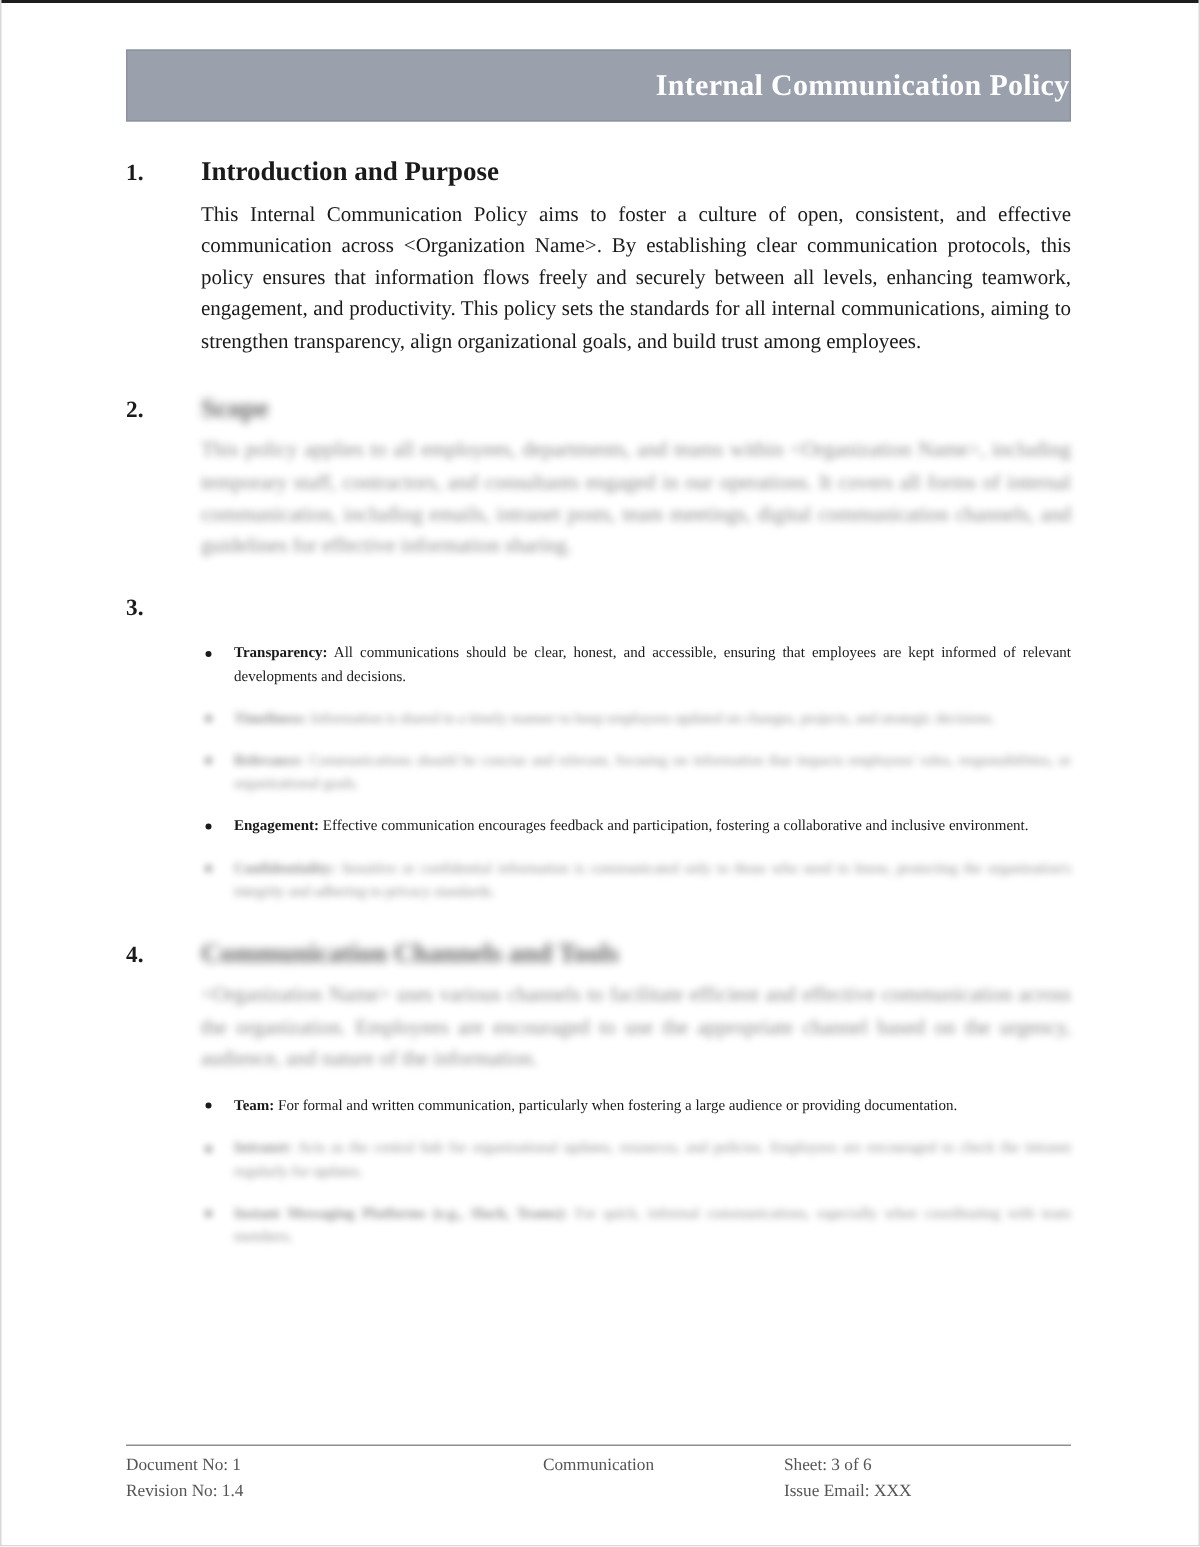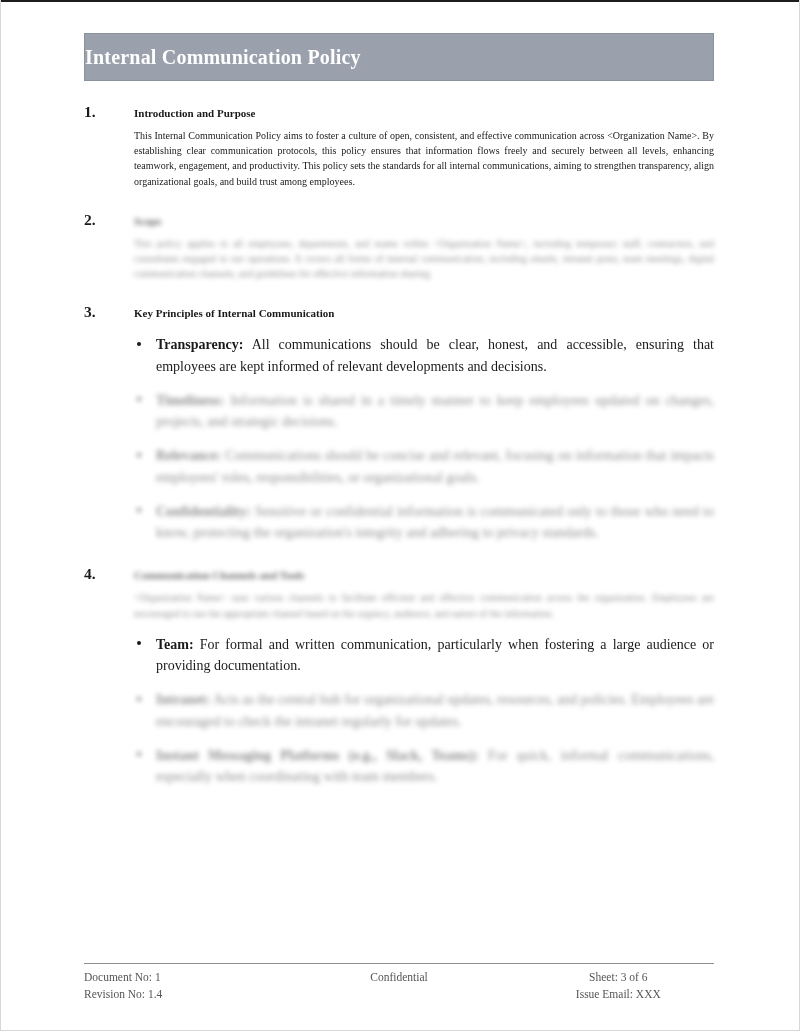--- a/index.html
+++ b/index.html
@@ -57,21 +57,21 @@
   }
 
   
   .title-banner {
     margin-top: 33px;
     height: 48px;
     background: #9aa1ad;
     border: 1px solid #8b93a0;
     display: flex;
     align-items: center;
-    justify-content: flex-start;
+    justify-content: flex-end;
     box-sizing: border-box;
   }
   .title-banner .title-text {
     color: #ffffff;
     font-size: 20px;
     font-weight: bold;
     letter-spacing: 0.2px;
   }
 
   
@@ -83,45 +83,45 @@
     display: flex;
     align-items: baseline;
   }
   .section-num {
     width: 50px;
     flex: 0 0 50px;
     font-size: 15.5px;
     font-weight: bold;
   }
   .section-heading {
-    font-size: 11px;
+    font-size: 18px;
     font-weight: bold;
     line-height: 1.25;
   }
 
   .section-body {
     margin-left: 50px;
     margin-top: 7px;
-    font-size: 10px;
+    font-size: 14px;
     line-height: 1.52;
     text-align: justify;
   }
 
   
   .bullet-list {
     margin: 0;
     padding: 0;
     list-style: none;
     margin-left: 50px;
   }
   .bullet-item {
     position: relative;
     padding-left: 22px;
     margin-top: 13px;
-    font-size: 14px;
+    font-size: 10px;
     line-height: 1.52;
     text-align: justify;
   }
   .bullet-item .dot {
     position: absolute;
     left: 3px;
     top: 0.52em;
     width: 4px;
     height: 4px;
     background: #1a1a1a;
@@ -158,21 +158,21 @@
     line-height: 1.5;
   }
   .footer-row {
     display: flex;
     justify-content: space-between;
     align-items: flex-start;
     gap: 25px;
   }
   .footer-col-left { text-align: left; width: 33%; }
   .footer-col-mid  { text-align: center; width: 34%; }
-  .footer-col-right{ text-align: center; width: 33%; }
+  .footer-col-right{ text-align: left; width: 33%; }
 </style>
 </head>
 <body>
 
 <div class="page">
   <div class="page-top-rule"></div>
   <div class="page-edge-left"></div>
   <div class="page-edge-right"></div>
   <div class="page-edge-bottom"></div>
 
@@ -194,34 +194,37 @@
       <div class="section-row">
         <div class="section-num">2.</div>
         <div class="section-heading blurred-strong">Scope</div>
       </div>
       <div class="section-body blurred">This policy applies to all employees, departments, and teams within &lt;Organization Name&gt;, including temporary staff, contractors, and consultants engaged in our operations. It covers all forms of internal communication, including emails, intranet posts, team meetings, digital communication channels, and guidelines for effective information sharing.</div>
     </div>
 
     <div class="section">
       <div class="section-row">
         <div class="section-num">3.</div>
-        <div class="section-heading">Key Principles of Internal Communication</div>
       </div>
       <ul class="bullet-list">
         <li class="bullet-item">
           <span class="dot"></span>
           <span class="term">Transparency:</span><span> All communications should be clear, honest, and accessible, ensuring that employees are kept informed of relevant developments and decisions.</span>
         </li>
         <li class="bullet-item blurred">
           <span class="dot"></span>
           <span class="term">Timeliness:</span><span> Information is shared in a timely manner to keep employees updated on changes, projects, and strategic decisions.</span>
         </li>
         <li class="bullet-item blurred">
           <span class="dot"></span>
           <span class="term">Relevance:</span><span> Communications should be concise and relevant, focusing on information that impacts employees' roles, responsibilities, or organizational goals.</span>
+        </li>
+        <li class="bullet-item">
+          <span class="dot"></span>
+          <span class="term">Engagement:</span><span> Effective communication encourages feedback and participation, fostering a collaborative and inclusive environment.</span>
         </li>
         <li class="bullet-item blurred">
           <span class="dot"></span>
           <span class="term">Confidentiality:</span><span> Sensitive or confidential information is communicated only to those who need to know, protecting the organization's integrity and adhering to privacy standards.</span>
         </li>
       </ul>
     </div>
 
     <div class="section">
       <div class="section-row">
@@ -243,21 +246,21 @@
           <span class="term">Instant Messaging Platforms (e.g., Slack, Teams):</span><span> For quick, informal communications, especially when coordinating with team members.</span>
         </li>
       </ul>
     </div>
 
   </div>
 
   <div class="footer">
     <div class="footer-row">
       <div class="footer-col-left">Document No: 1</div>
-      <div class="footer-col-mid">Confidential</div>
+      <div class="footer-col-mid">Communication</div>
       <div class="footer-col-right">Sheet: 3 of 6</div>
     </div>
     <div class="footer-row">
       <div class="footer-col-left">Revision No: 1.4</div>
       <div class="footer-col-mid"></div>
       <div class="footer-col-right">Issue Email: XXX</div>
     </div>
   </div>
 </div>
 

